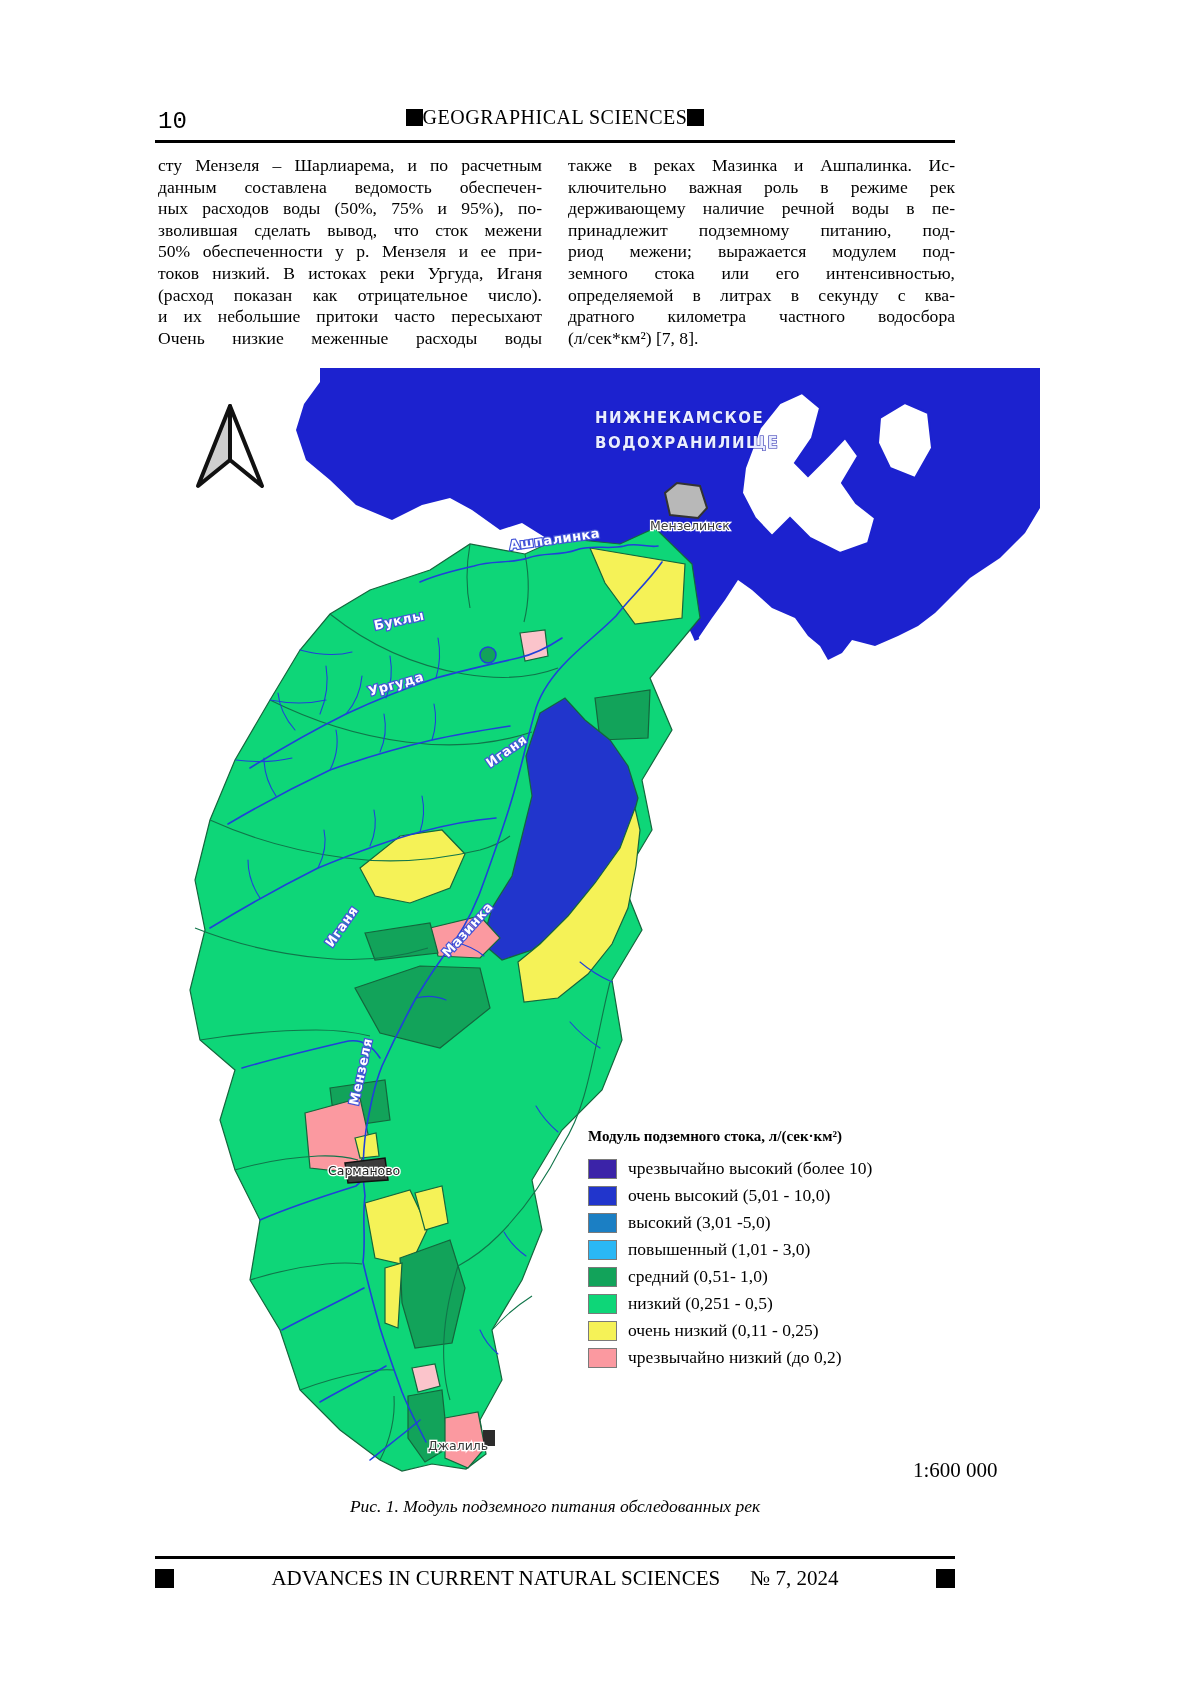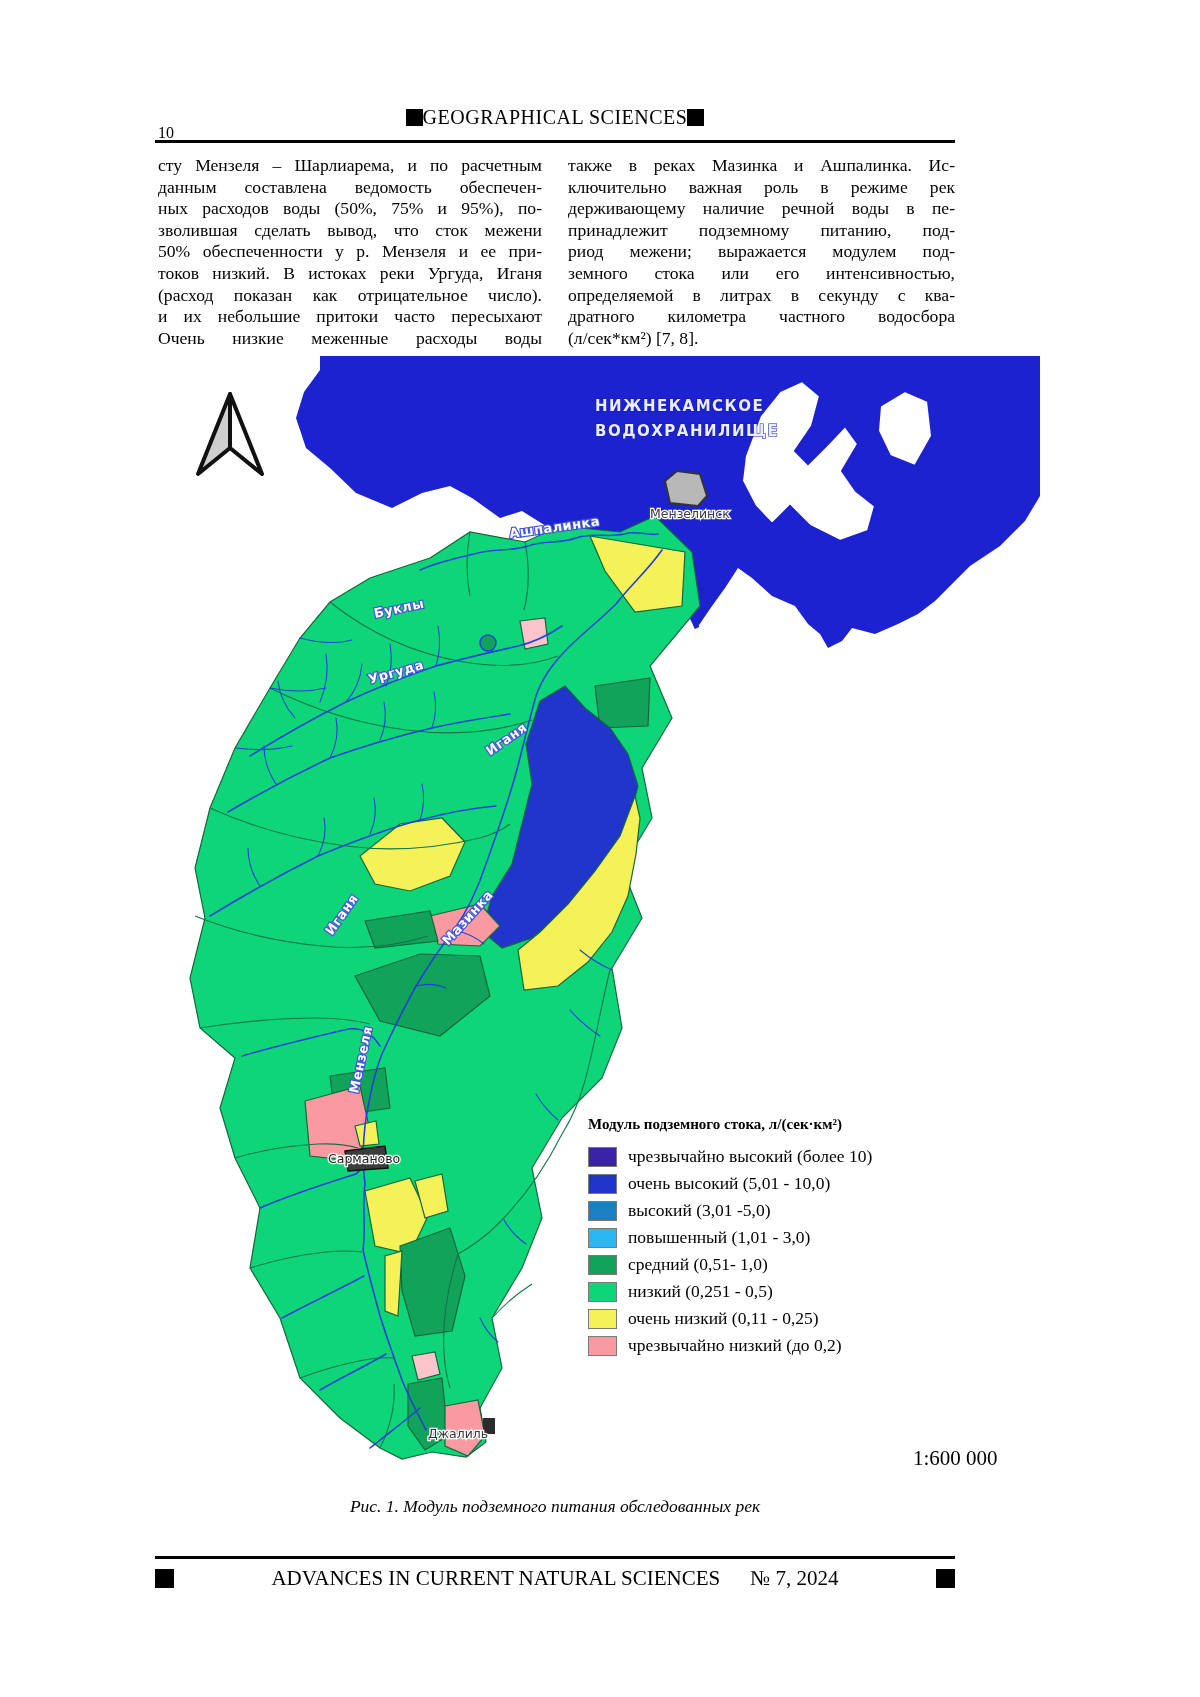--- a/index.html
+++ b/index.html
@@ -1,20 +1,20 @@
 <!DOCTYPE html>
 <html style="--water: #1c22cf; --river: #2041d9; --low: #0ed678; --medium: #12a35a; --very_high: #2135cc; --very_low: #f5f257; --extremely_low: #fb99a0; --absent: #fbc4cb; --town: #b8b8b8;"><head>
 <meta charset="utf-8">
 <style>
   html,body{margin:0;padding:0;background:#ffffff;}
   .page{position:relative;width:1200px;height:1697px;background:#fff;overflow:hidden;
         font-family:"Liberation Serif", serif;color:#000;}
 
   
-  .pageno{position:absolute;left:158px;top:124px;font-size:16px;}
+  .pageno{position:absolute;left:158px;top:108px;font-size:24px;font-family:Liberation Mono, monospace;}
   .header-line{position:absolute;left:155px;top:106px;width:800px;display:flex;
                justify-content:center;align-items:center;}
   .journal-title{font-size:20px;letter-spacing:.5px;}
   .sq{display:inline-block;background:#000;}
   .sq-18{width:17px;height:17px;}
   .sq-20{width:19px;height:19px;}
   .rule{position:absolute;left:155px;width:800px;height:3px;background:#000;border:0;margin:0;}
   .top-rule{top:140px;}
   .bottom-rule{top:1556px;}
   .footer-line{position:absolute;left:155px;top:1566px;width:800px;display:flex;
@@ -23,21 +23,21 @@
                  font-size:21px;}
 
   
   .col{position:absolute;top:155px;font-size:17.6px;line-height:21.6px;}
   .col-left{left:158px;width:384px;}
   .col-right{left:568px;width:387px;}
   .line{text-align:justify;text-align-last:justify;white-space:normal;}
   .col-right .line:last-child{text-align-last:left;}
 
   
-  .map-figure{position:absolute;left:180px;top:356px;width:860px;height:1125px;}
+  .map-figure{position:absolute;left:180px;top:368px;width:860px;height:1125px;}
   .map-figure svg{position:absolute;left:0;top:0;}
   .legend{position:absolute;left:408px;top:760px;font-family:"Liberation Serif",serif;}
   .legend-title{font-size:15px;font-weight:bold;margin-bottom:10px;}
   .legend-item{display:flex;align-items:center;height:27px;}
   .swatch{display:inline-block;width:27px;height:18px;border:1px solid #7a7a7a;
           margin-right:11px;flex:0 0 auto;}
   .legend-label{font-size:17.5px;}
   .scale-text{position:absolute;left:733px;top:1090px;font-size:21px;}
 
   .caption{position:absolute;left:155px;top:1496px;width:800px;text-align:center;

